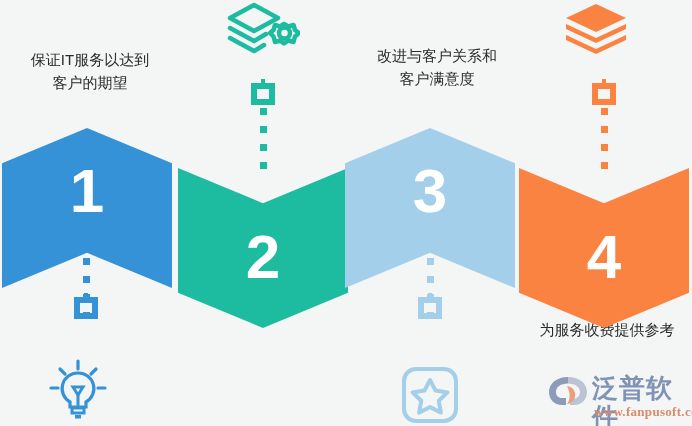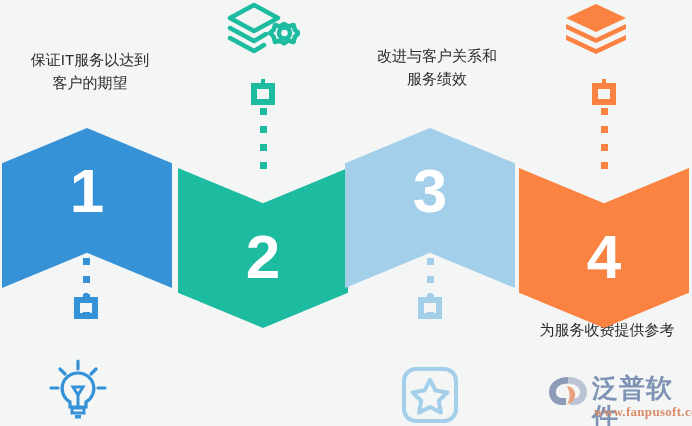--- a/index.html
+++ b/index.html
@@ -107,21 +107,21 @@
   }
 </style>
 </head>
 <body>
 
 <div class="stage">
 
   <div class="caption" id="cap1">保证IT服务以达到
 客户的期望</div>
   <div class="caption" id="cap3">改进与客户关系和
-服务绩效</div>
+客户满意度</div>
   <div class="caption" id="cap4">为服务收费提供参考</div>
 
   <div class="chev chev-up" id="chev1">
     <div class="num">1</div>
   </div>
   <div class="chev chev-down" id="chev2">
     <div class="num">2</div>
   </div>
   <div class="chev chev-up" id="chev3">
     <div class="num">3</div>

